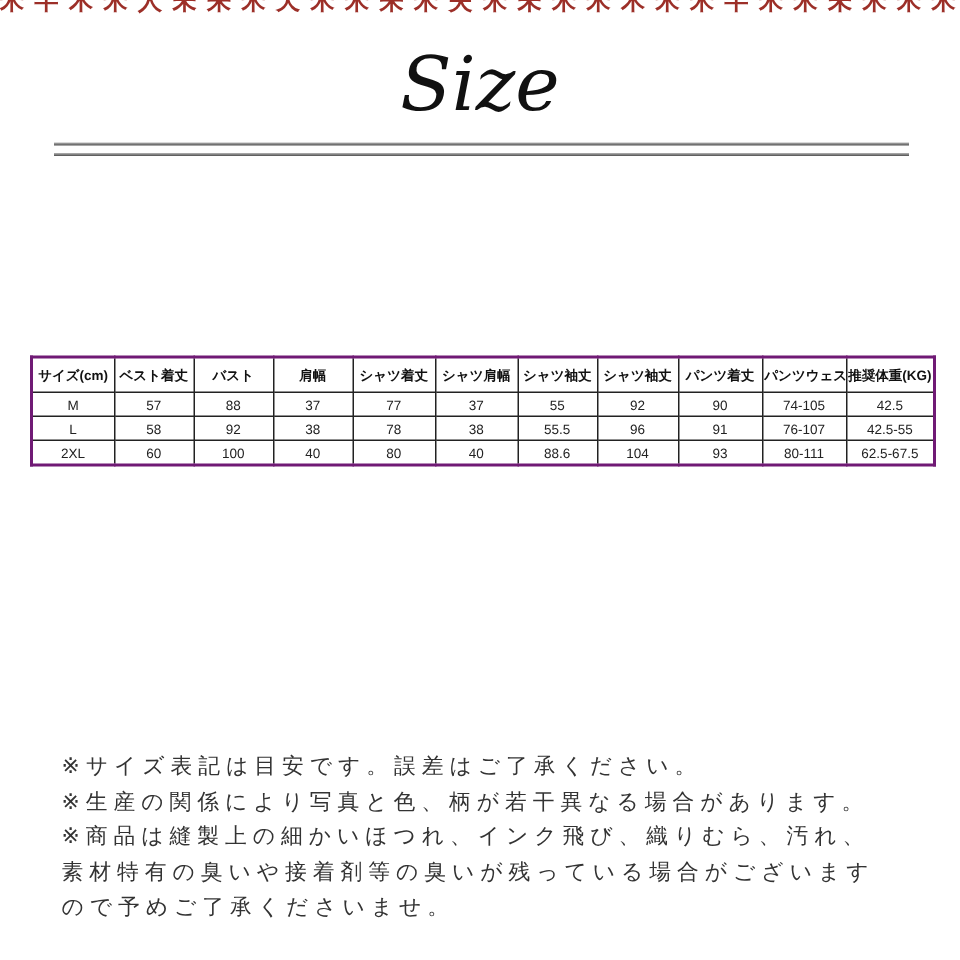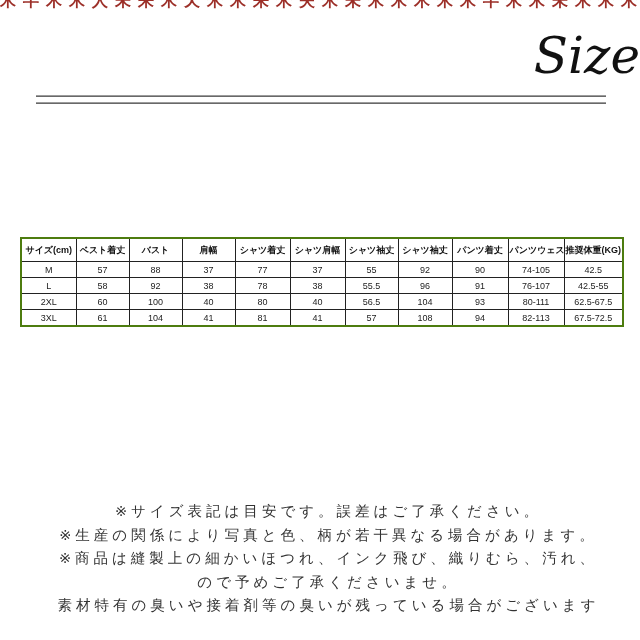--- a/index.html
+++ b/index.html
@@ -29,21 +29,21 @@
     font-weight: bold;
     letter-spacing: 7px;
     color: #9c2f28;
   }
 
   
   #title {
     position: absolute;
     left: 0; top: 24px;
     width: 640px;
-    text-align: right;
+    text-align: center;
     font-family: "DejaVu Serif", "Liberation Serif", serif;
     font-style: italic;
     font-weight: normal;
     font-size: 50px;
     line-height: 64px;
     color: #111111;
   }
 
   
   .rule {
@@ -59,21 +59,21 @@
   
   #table-wrap {
     position: absolute;
     left: 20px; top: 237px;
     width: 602px;
   }
   table {
     width: 602px;
     table-layout: fixed;
     border-collapse: collapse;
-    border: 2px solid #4d7c0f;
+    border: 2px solid #701a75;
   }
   th, td {
     border: 1px solid #222222;
     text-align: center;
     vertical-align: middle;
     font-size: 9px;
     padding: 0 1px;
     overflow: hidden;
     white-space: nowrap;
   }
@@ -84,21 +84,21 @@
   #notes {
     position: absolute;
     left: 41px; top: 500px;
     width: 575px;
     font-size: 14.5px;
     line-height: 23.5px;
     letter-spacing: 4px;
     color: #333333;
     font-weight: 500;
   }
-  .note-line { white-space: nowrap; text-align: center; }
+  .note-line { white-space: nowrap; }
 </style>
 </head>
 <body>
 
 <div id="page">
 
   <div id="top-strip">
     <span>米半木米人未来米天米米来米夫米未米米木米米半米米未米米米木米</span>
   </div>
 
@@ -164,44 +164,31 @@
           <td>76-107</td>
           <td>42.5-55</td>
         </tr>
         <tr>
           <td>2XL</td>
           <td>60</td>
           <td>100</td>
           <td>40</td>
           <td>80</td>
           <td>40</td>
-          <td>56.5</td>
+          <td>88.6</td>
           <td>104</td>
           <td>93</td>
           <td>80-111</td>
           <td>62.5-67.5</td>
-        </tr>
-        <tr>
-          <td>3XL</td>
-          <td>61</td>
-          <td>104</td>
-          <td>41</td>
-          <td>81</td>
-          <td>41</td>
-          <td>57</td>
-          <td>108</td>
-          <td>94</td>
-          <td>82-113</td>
-          <td>67.5-72.5</td>
         </tr>
       </tbody>
     </table>
   </div>
 
   <div id="notes">
     <div class="note-line">※サイズ表記は目安です。誤差はご了承ください。</div>
     <div class="note-line">※生産の関係により写真と色、柄が若干異なる場合があります。</div>
     <div class="note-line">※商品は縫製上の細かいほつれ、インク飛び、織りむら、汚れ、</div>
+    <div class="note-line">素材特有の臭いや接着剤等の臭いが残っている場合がございます</div>
     <div class="note-line">ので予めご了承くださいませ。</div>
-    <div class="note-line">素材特有の臭いや接着剤等の臭いが残っている場合がございます</div>
   </div>
 
 </div>
 
 </body></html>

